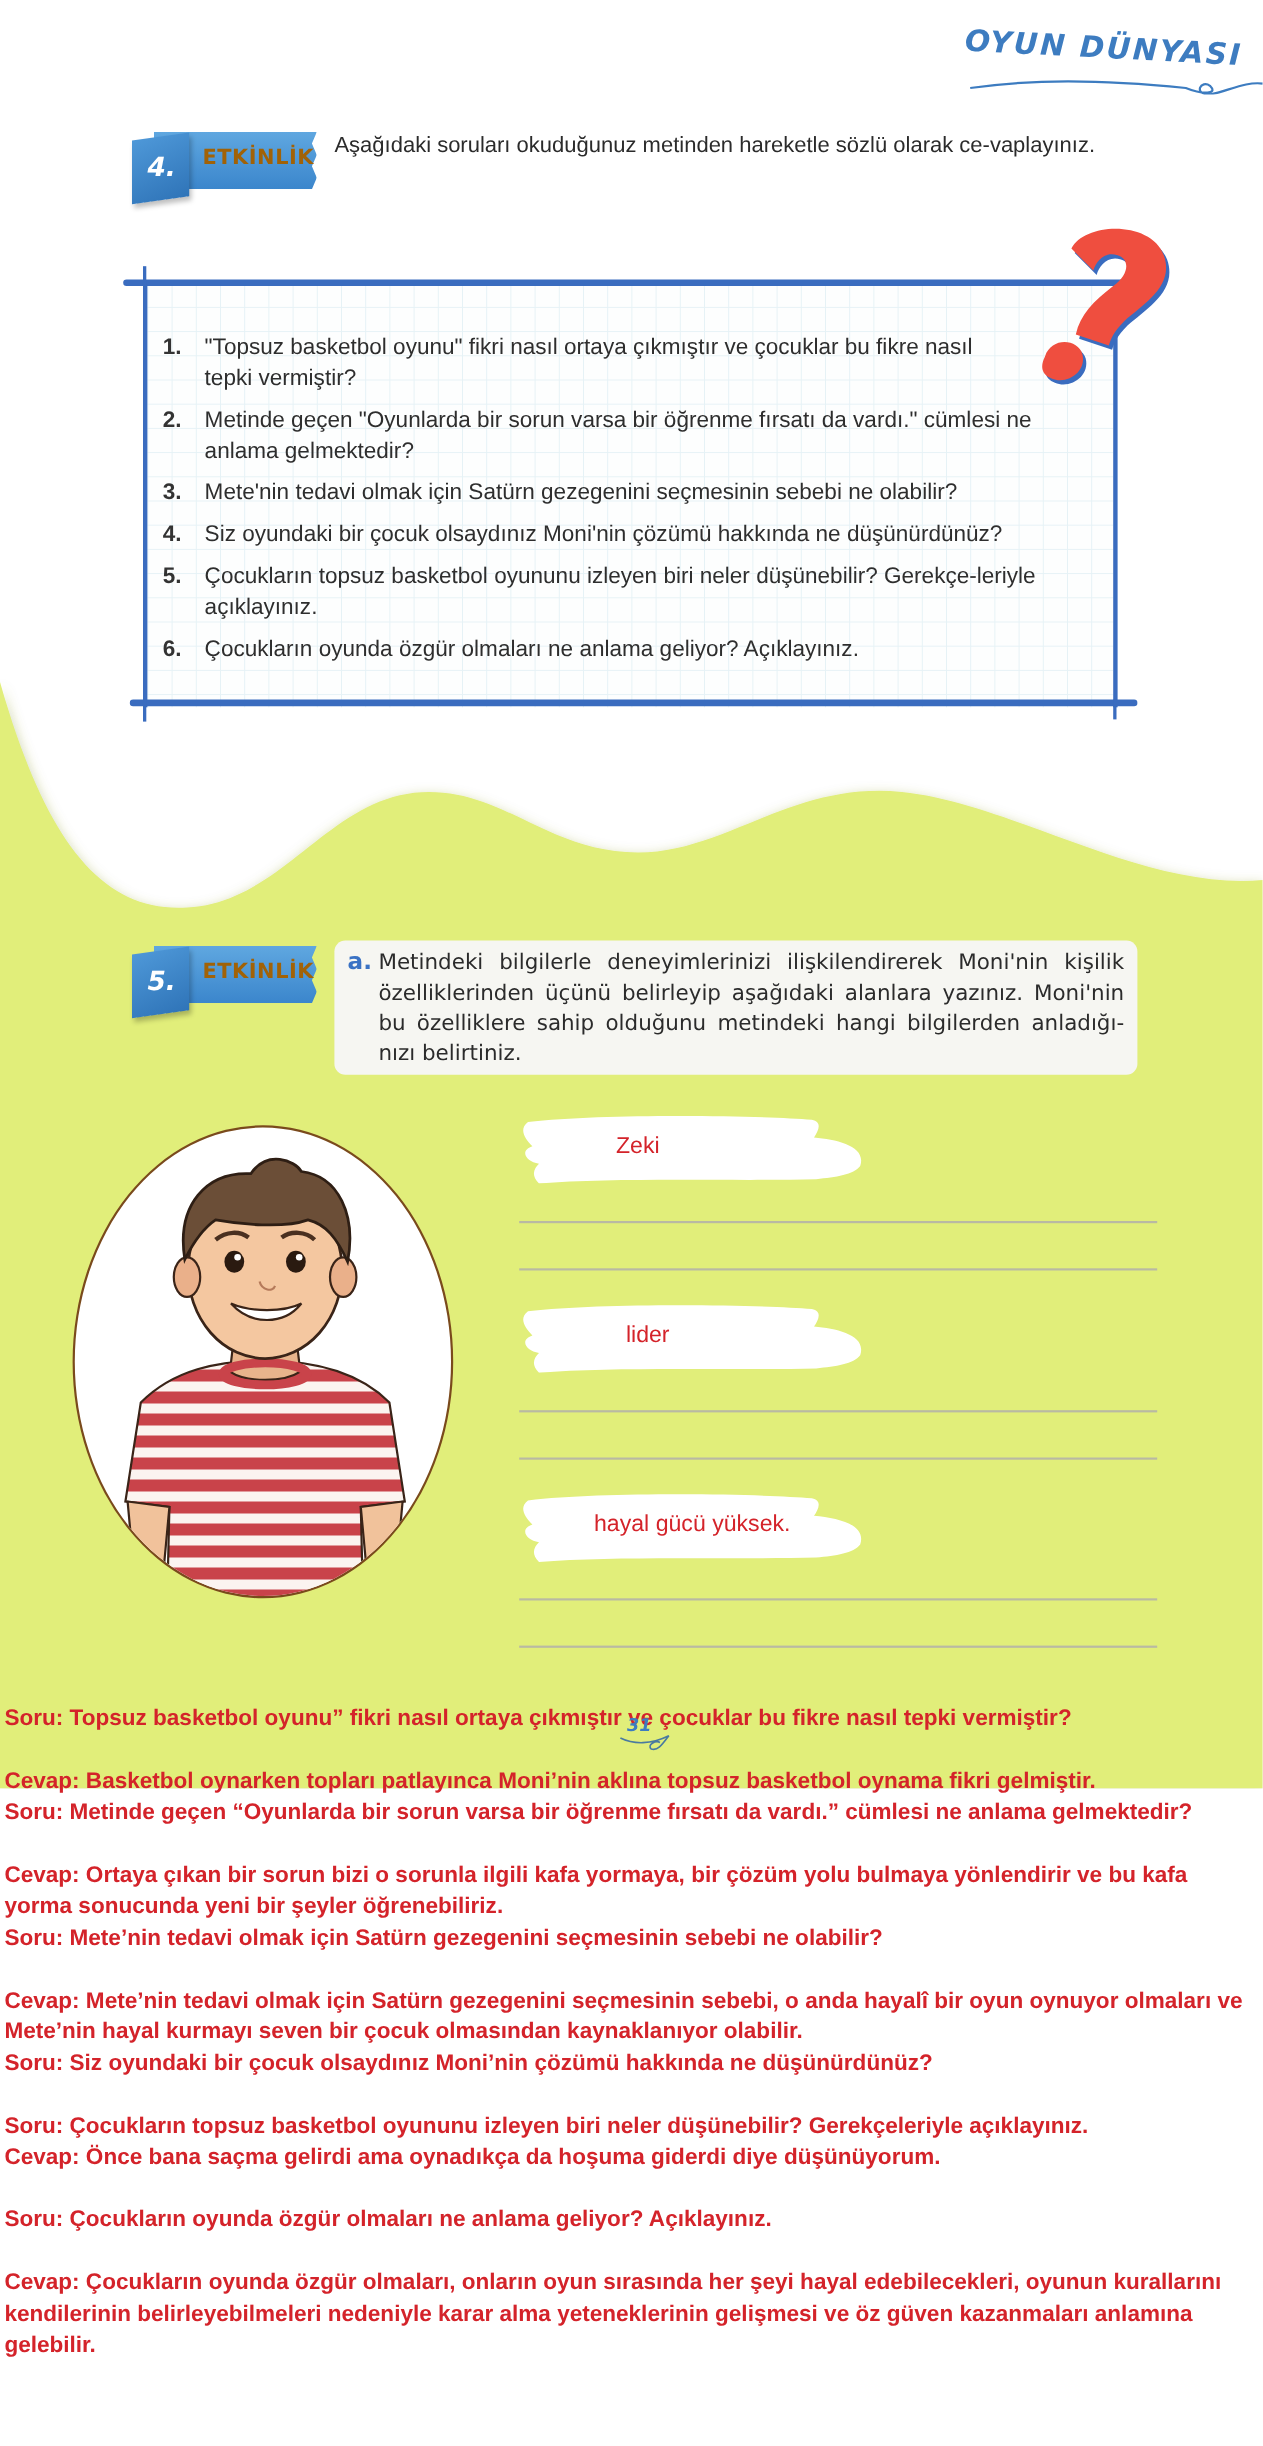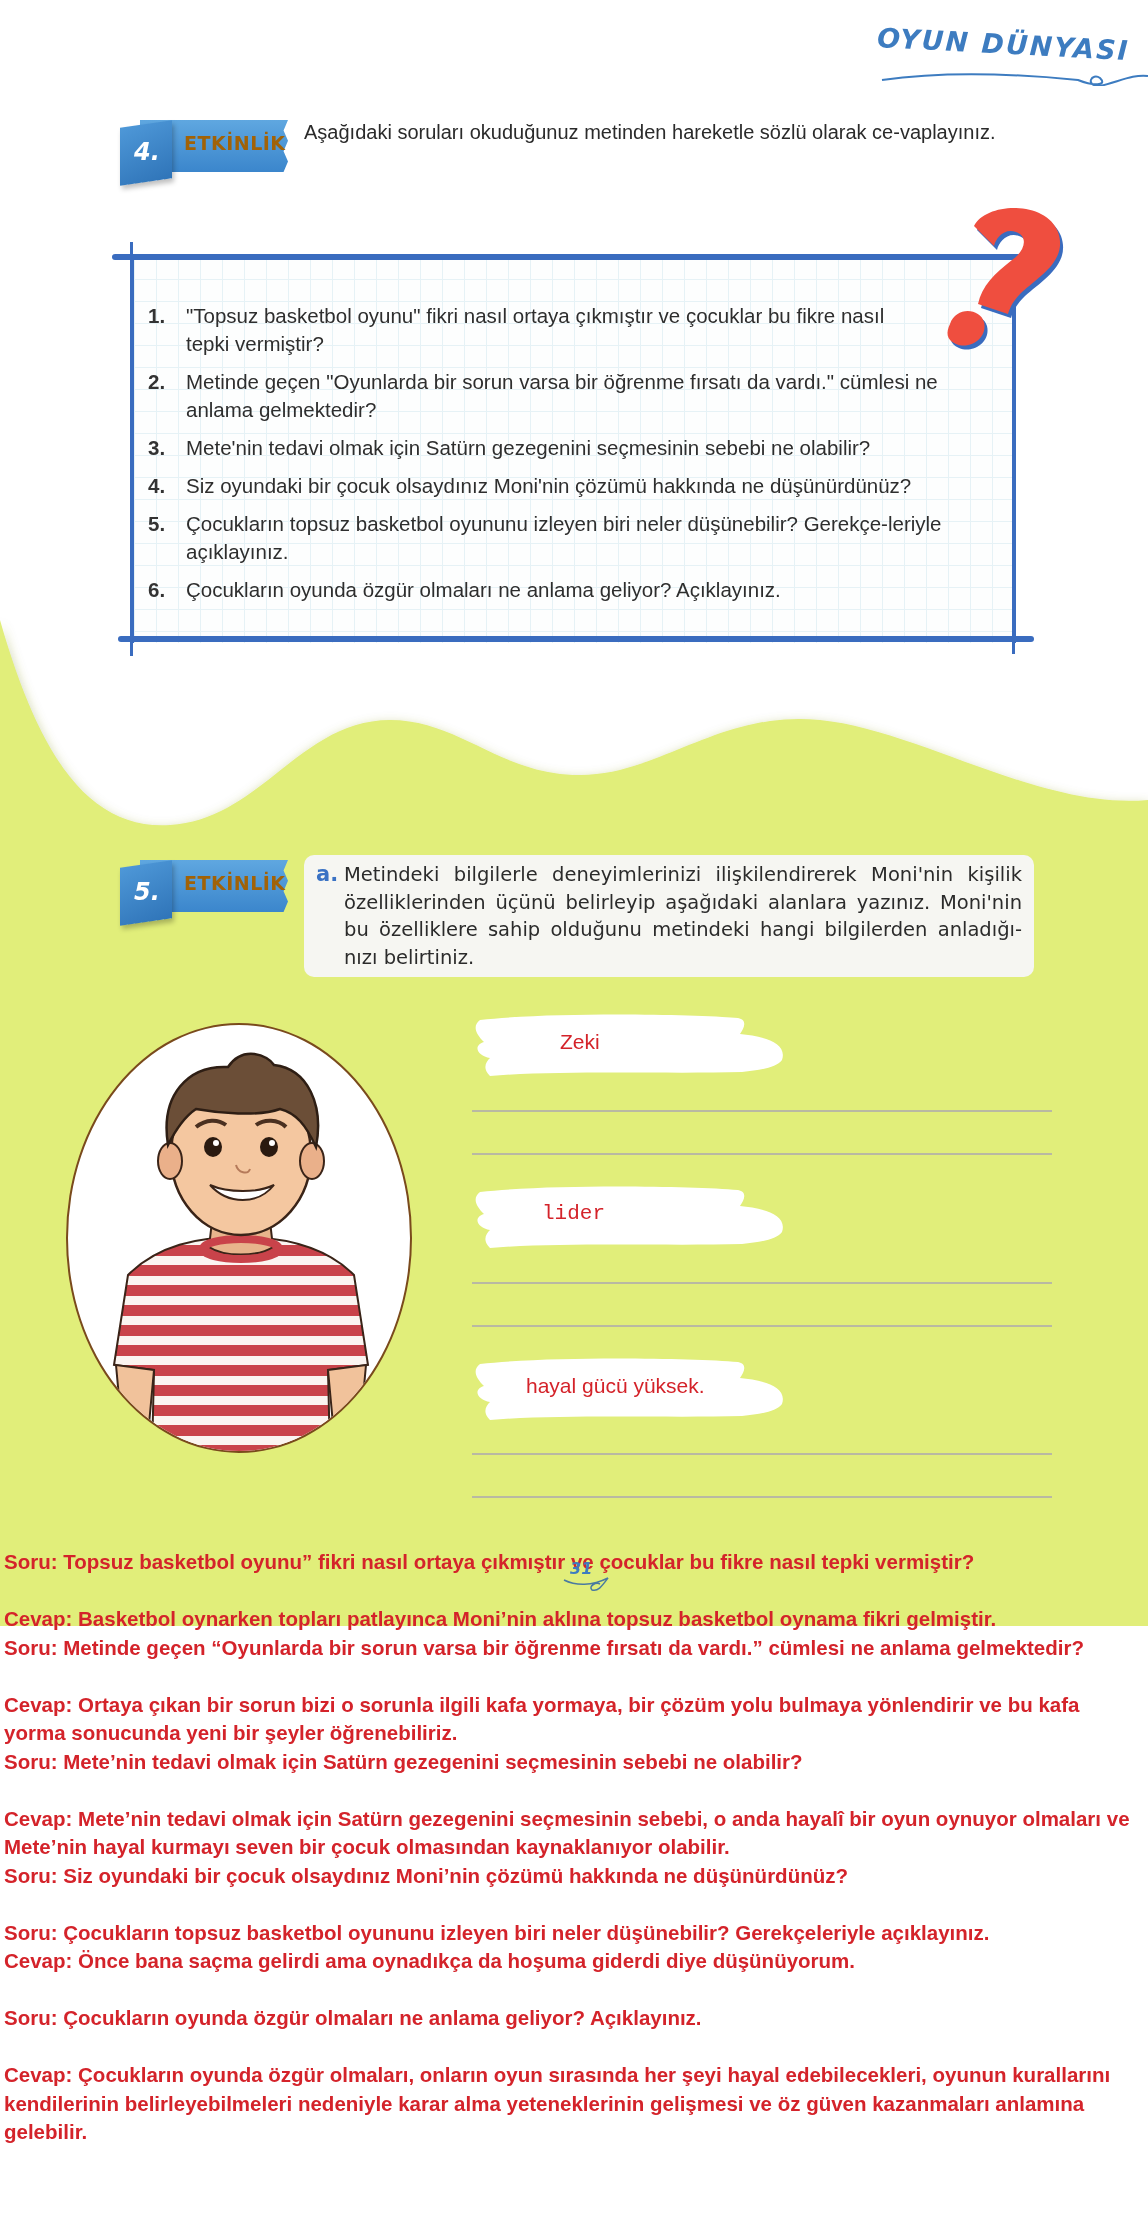--- a/index.html
+++ b/index.html
@@ -177,30 +177,30 @@
   </svg>
   <span class="tv" style="left:90px;">Zeki</span>
 </div>
 <div class="rule" style="top:1110px;"></div>
 <div class="rule" style="top:1153px;"></div>
 
 <div class="trait" style="top:1184px;">
   <svg width="316" height="64" viewBox="0 0 316 64">
     <path d="M10 8 C80 0, 220 2, 268 6 C278 8, 274 16, 270 22 C292 24, 318 30, 312 48 C306 56, 290 58, 272 60 C200 62, 90 58, 20 64 C12 56, 16 50, 20 46 C8 44, 2 34, 14 30 C6 22, 2 14, 10 8 Z" fill="#ffffff"></path>
   </svg>
-  <span class="tv" style="left:72px;font-family:Liberation Mono, monospace;">lider</span>
+  <span class="tv" style="left:99px;">lider</span>
 </div>
 <div class="rule" style="top:1282px;"></div>
 <div class="rule" style="top:1325px;"></div>
 
 <div class="trait" style="top:1356px;">
   <svg width="316" height="64" viewBox="0 0 316 64">
     <path d="M10 8 C80 0, 220 2, 268 6 C278 8, 274 16, 270 22 C292 24, 318 30, 312 48 C306 56, 290 58, 272 60 C200 62, 90 58, 20 64 C12 56, 16 50, 20 46 C8 44, 2 34, 14 30 C6 22, 2 14, 10 8 Z" fill="#ffffff"></path>
   </svg>
-  <span class="tv" style="left:56px;">hayal gücü yüksek.</span>
+  <span class="tv" style="left:70px;">hayal gücü yüksek.</span>
 </div>
 <div class="rule" style="top:1453px;"></div>
 <div class="rule" style="top:1496px;"></div>
 
 <div class="qa">
   <p>Soru: Topsuz basketbol oyunu” fikri nasıl ortaya çıkmıştır ve çocuklar bu fikre nasıl tepki vermiştir?</p>
   <div class="gap"></div>
   <p>Cevap: Basketbol oynarken topları patlayınca Moni’nin aklına topsuz basketbol oynama fikri gelmiştir.</p>
   <p>Soru: Metinde geçen “Oyunlarda bir sorun varsa bir öğrenme fırsatı da vardı.” cümlesi ne anlama gelmektedir?</p>
   <div class="gap"></div>

